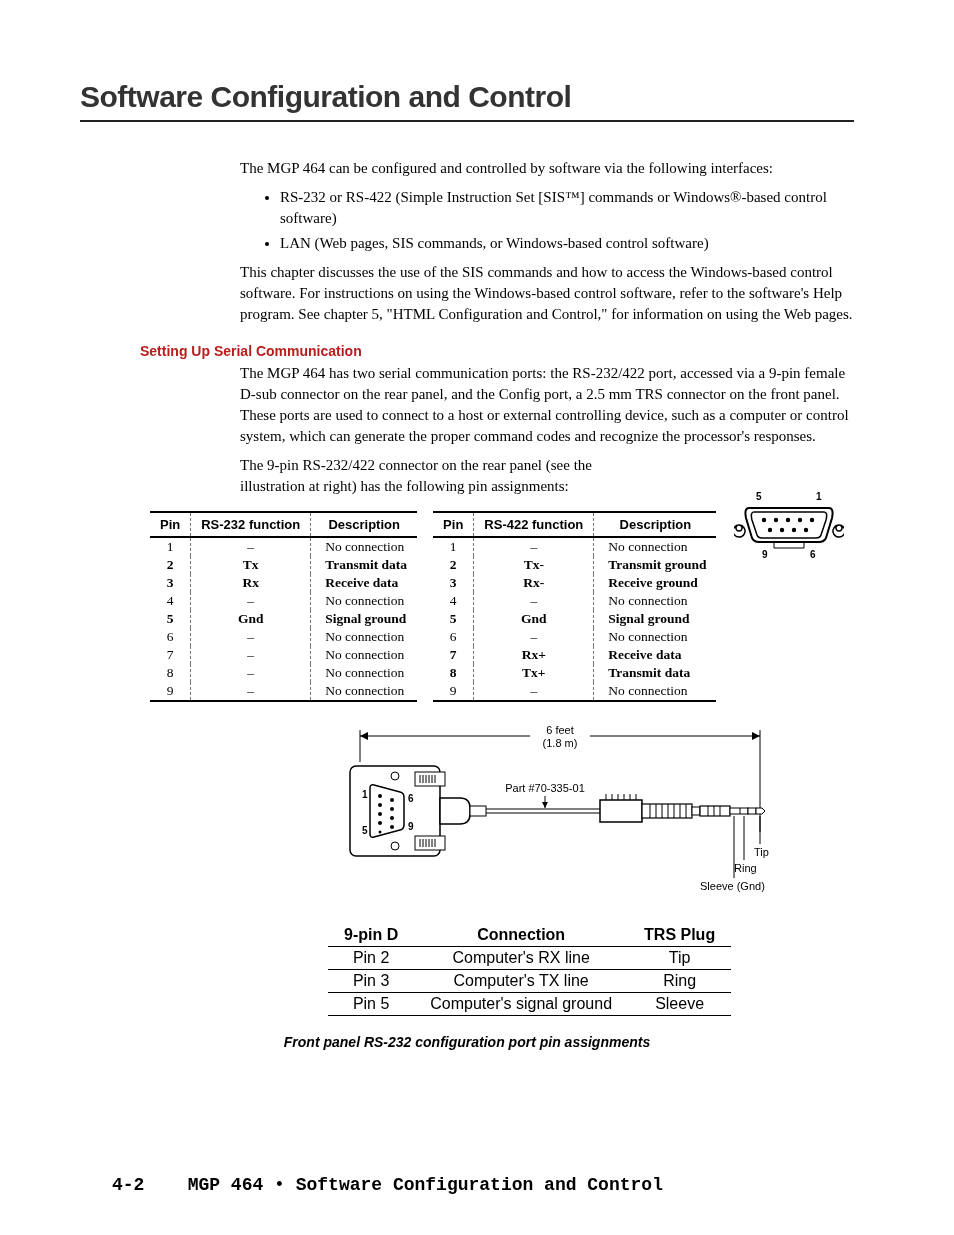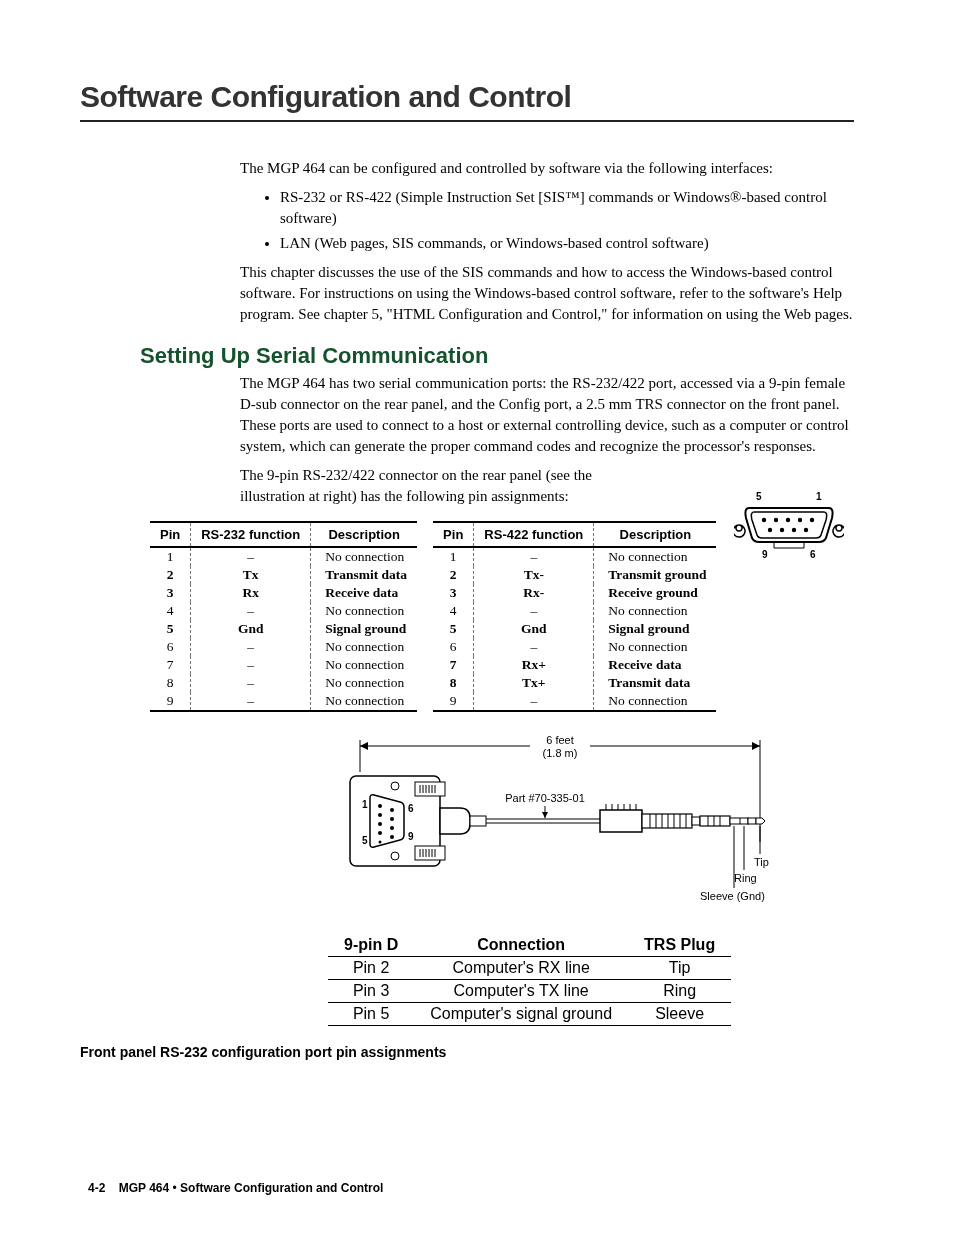--- a/index.html
+++ b/index.html
@@ -40,22 +40,22 @@
   }
   .body-block p { margin: 0 0 8px 0; }
   ul.bullets {
     margin: 4px 0 8px 0;
     padding-left: 40px;
   }
   ul.bullets li { margin-bottom: 4px; }
   h2.section {
     font-family: "Arial Black", Arial, sans-serif;
     font-weight: 900;
-    font-size: 22px;
-    color: #14532d;
+    font-size: 14px;
+    color: #b91c1c;
     margin: 18px 0 4px 60px;
   }
   h3.subsection {
     font-family: "Arial Black", Arial, sans-serif;
     font-weight: 900;
     font-size: 17px;
     color: #333;
     margin: 10px 0 2px 100px;
   }
   .tables-row {
@@ -109,30 +109,31 @@
     padding: 2px 16px;
   }
   table.trs-table td {
     border-bottom: 1px solid #000;
     padding: 2px 16px;
     text-align: center;
   }
   .caption {
     font-family: Arial, sans-serif;
     font-weight: bold;
+    font-style: italic;
     font-size: 14px;
-    text-align: left;
+    text-align: center;
     margin: 18px 0 0 0;
   }
   .footer {
     position: absolute;
     bottom: 40px;
-    left: 88px;
-    font-family: Liberation Sans, sans-serif;
-    font-size: 12px;
+    left: 112px;
+    font-family: Liberation Mono, monospace;
+    font-size: 18px;
     font-weight: bold;
   }
   .footer .sep { font-weight: normal; }
 </style>
 </head>
 <body>
 
 <div class="page">
   <h1 class="main-title">Software Configuration and Control</h1>
   <hr class="hr">

